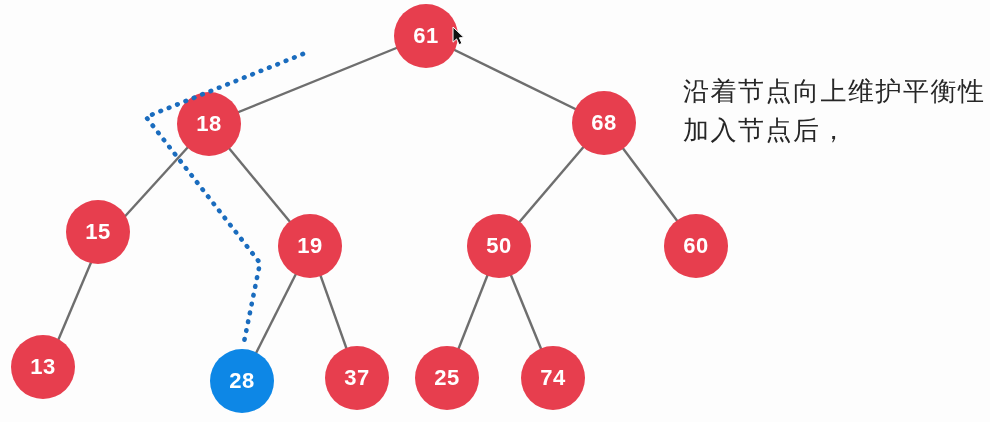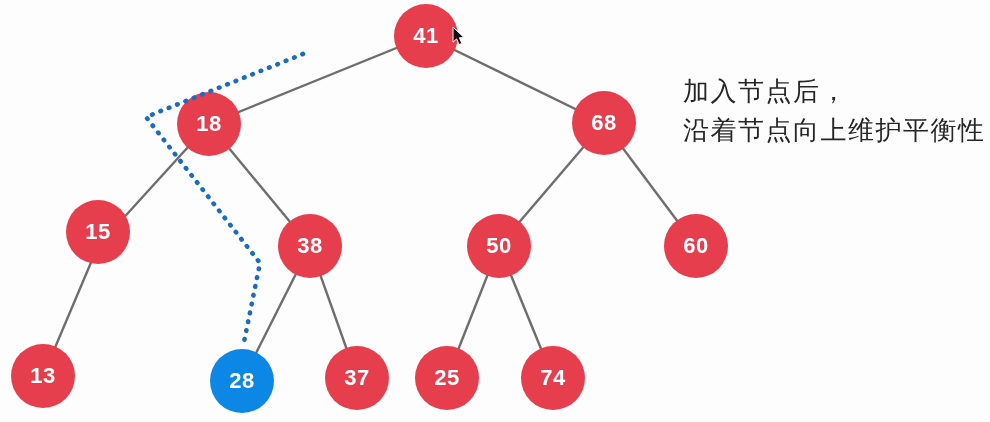--- a/index.html
+++ b/index.html
@@ -71,40 +71,40 @@
       <line x1="604" y1="123" x2="499" y2="246"></line>
       <line x1="604" y1="123" x2="696" y2="246"></line>
       <line x1="98" y1="246" x2="43" y2="376"></line>
       <line x1="310" y1="246" x2="242" y2="381"></line>
       <line x1="310" y1="246" x2="357" y2="378"></line>
       <line x1="499" y1="246" x2="447" y2="378"></line>
       <line x1="499" y1="246" x2="553" y2="378"></line>
     </svg>
 
   <div id="nodes">
-      <div class="node red" style="left: 394px; top: 4px; height: 64px; width: 64px;">41</div>
+      <div class="node red" style="left: 394px; top: 4px; height: 64px; width: 64px;">61</div>
       <div class="node red" style="left: 177px; top: 92px; height: 64px; width: 64px;">18</div>
       <div class="node red" style="left: 572px; top: 91px; height: 64px; width: 64px;">68</div>
       <div class="node red" style="left: 66px; top: 200px; height: 64px; width: 64px;">15</div>
-      <div class="node red" style="left: 278px; top: 214px; height: 64px; width: 64px;">38</div>
+      <div class="node red" style="left: 278px; top: 214px; height: 64px; width: 64px;">19</div>
       <div class="node red" style="left: 467px; top: 214px; height: 64px; width: 64px;">50</div>
       <div class="node red" style="left: 664px; top: 214px; height: 64px; width: 64px;">60</div>
-      <div class="node red" style="left: 11px; top: 344px; height: 64px; width: 64px;">13</div>
+      <div class="node red" style="left: 11px; top: 335px; height: 64px; width: 64px;">13</div>
       <div class="node blue" style="left: 210px; top: 349px; height: 64px; width: 64px;">28</div>
       <div class="node red" style="left: 325px; top: 346px; height: 64px; width: 64px;">37</div>
       <div class="node red" style="left: 415px; top: 346px; height: 64px; width: 64px;">25</div>
       <div class="node red" style="left: 521px; top: 346px; height: 64px; width: 64px;">74</div>
     </div>
 
   <svg class="layer">
     <polyline id="balance-path" points="303,54 146,117 260,263 243,347"></polyline>
   </svg>
 
   <div class="annotation">
+    <div>沿着节点向上维护平衡性</div>
     <div>加入节点后，</div>
-    <div>沿着节点向上维护平衡性</div>
   </div>
 
   <svg id="cursor" viewBox="0 0 16 22" style="left: 452px; top: 26px;">
     <path d="M1,1 L1,16.2 L4.6,12.9 L7.1,18.6 L9.9,17.4 L7.4,11.8 L12,11.6 Z" fill="#111111" stroke="#ffffff" stroke-width="1"></path>
   </svg>
 
 </div>
 
 </body></html>

